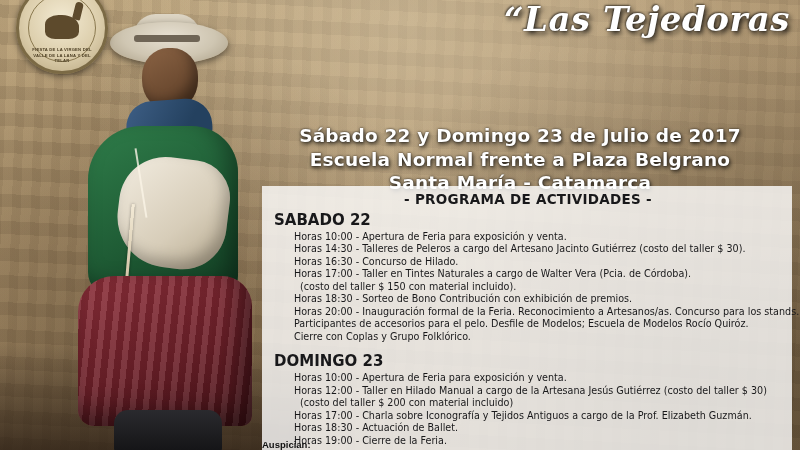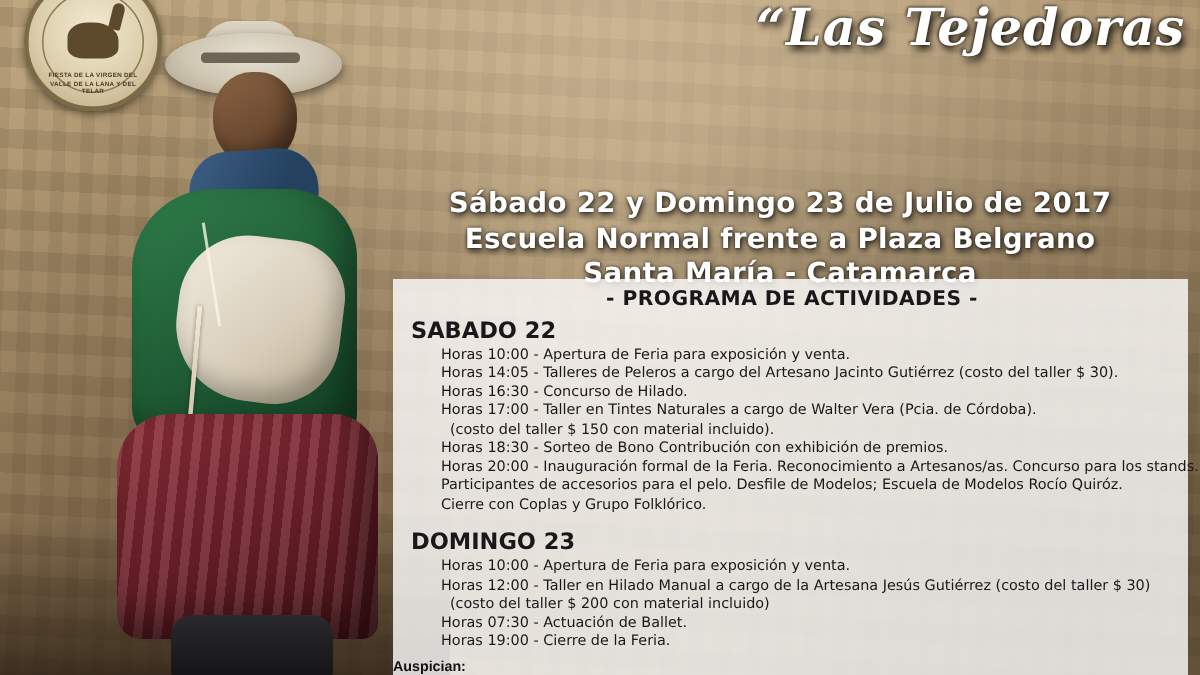--- a/index.html
+++ b/index.html
@@ -360,32 +360,33 @@
     <div>Sábado 22 y Domingo 23 de Julio de 2017</div>
     <div>Escuela Normal frente a Plaza Belgrano</div>
     <div>Santa María - Catamarca</div>
   </div>
 
   <div class="program">
     <div class="program-title">- PROGRAMA DE ACTIVIDADES -</div>
 
     <div class="day-title">SABADO 22</div>
     <p class="entry">Horas 10:00 - Apertura de Feria para exposición y venta.</p>
-    <p class="entry">Horas 14:05 - Talleres de Peleros a cargo del Artesano Jacinto Gutiérrez (costo del taller $ 30).</p>
+    <p class="entry">Horas 14:30 - Talleres de Peleros a cargo del Artesano Jacinto Gutiérrez (costo del taller $ 30).</p>
     <p class="entry">Horas 16:30 - Concurso de Hilado.</p>
     <p class="entry">Horas 17:00 - Taller en Tintes Naturales a cargo de Walter Vera (Pcia. de Córdoba).</p>
     <p class="entry indent">(costo del taller $ 150 con material incluido).</p>
     <p class="entry">Horas 18:30 - Sorteo de Bono Contribución con exhibición de premios.</p>
     <p class="entry">Horas 20:00 - Inauguración formal de la Feria. Reconocimiento a Artesanos/as. Concurso para los stands.</p>
     <p class="entry">Participantes de accesorios para el pelo. Desfile de Modelos; Escuela de Modelos Rocío Quiróz.</p>
     <p class="entry">Cierre con Coplas y Grupo Folklórico.</p>
 
     <div class="day-title second">DOMINGO 23</div>
     <p class="entry">Horas 10:00 - Apertura de Feria para exposición y venta.</p>
     <p class="entry">Horas 12:00 - Taller en Hilado Manual a cargo de la Artesana Jesús Gutiérrez (costo del taller $ 30)</p>
     <p class="entry indent">(costo del taller $ 200 con material incluido)</p>
-    <p class="entry">Horas 07:30 - Actuación de Ballet.</p>
+    <p class="entry">Horas 17:00 - Charla sobre Iconografía y Tejidos Antiguos a cargo de la Prof. Elizabeth Guzmán.</p>
+    <p class="entry">Horas 18:30 - Actuación de Ballet.</p>
     <p class="entry">Horas 19:00 - Cierre de la Feria.</p>
   </div>
 
   <div class="auspician">Auspician:</div>
 
 </div>
 
 </body></html>

